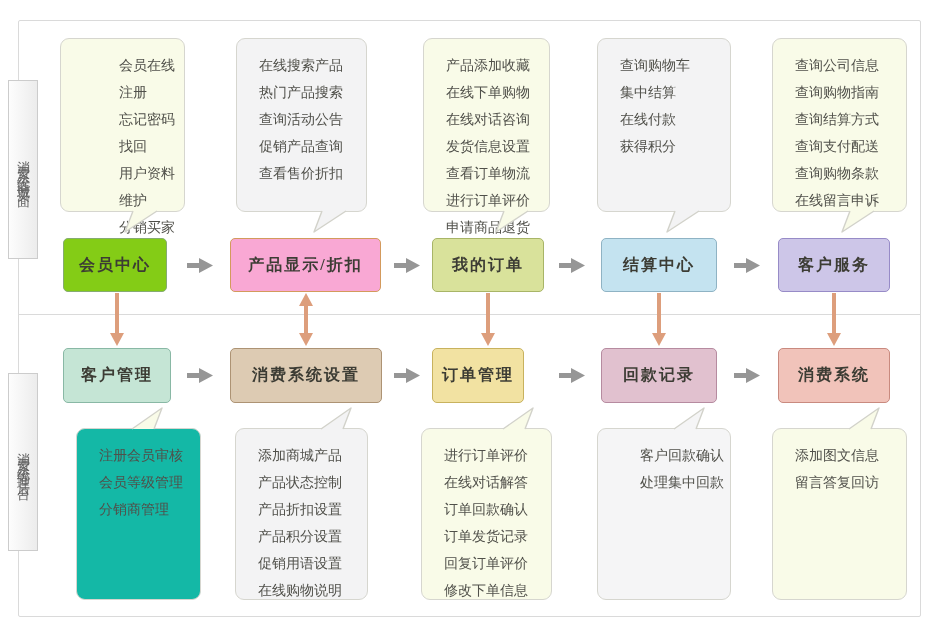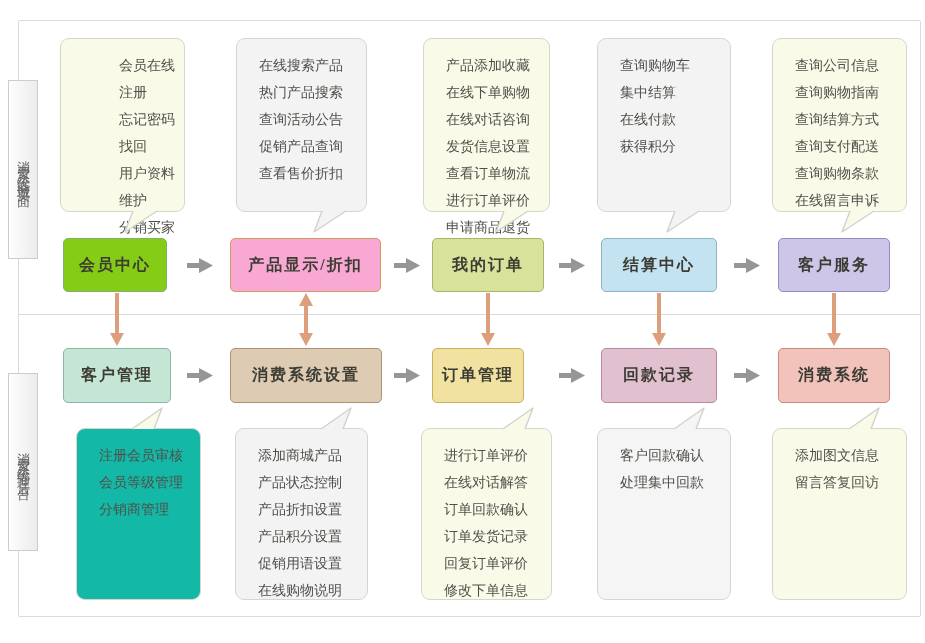--- a/index.html
+++ b/index.html
@@ -133,21 +133,21 @@
   <div class="bubble" style="left: 421px; top: 428px; width: 131px; height: 172px; background: rgb(249, 251, 232);">
     <div class="lines">
         <div class="line">进行订单评价</div>
         <div class="line">在线对话解答</div>
         <div class="line">订单回款确认</div>
         <div class="line">订单发货记录</div>
         <div class="line">回复订单评价</div>
         <div class="line">修改下单信息</div>
       </div>
   </div>
-  <div class="bubble" style="left: 597px; top: 428px; width: 134px; height: 172px; background: rgb(245, 245, 246);">
+  <div class="bubble" style="left: 597px; top: 428px; width: 134px; height: 172px; background: rgb(245, 245, 246); text-align: right;">
     <div class="lines">
         <div class="line">客户回款确认</div>
         <div class="line">处理集中回款</div>
       </div>
   </div>
   <div class="bubble" style="left: 772px; top: 428px; width: 135px; height: 172px; background: rgb(249, 251, 232);">
     <div class="lines">
         <div class="line">添加图文信息</div>
         <div class="line">留言答复回访</div>
       </div>

